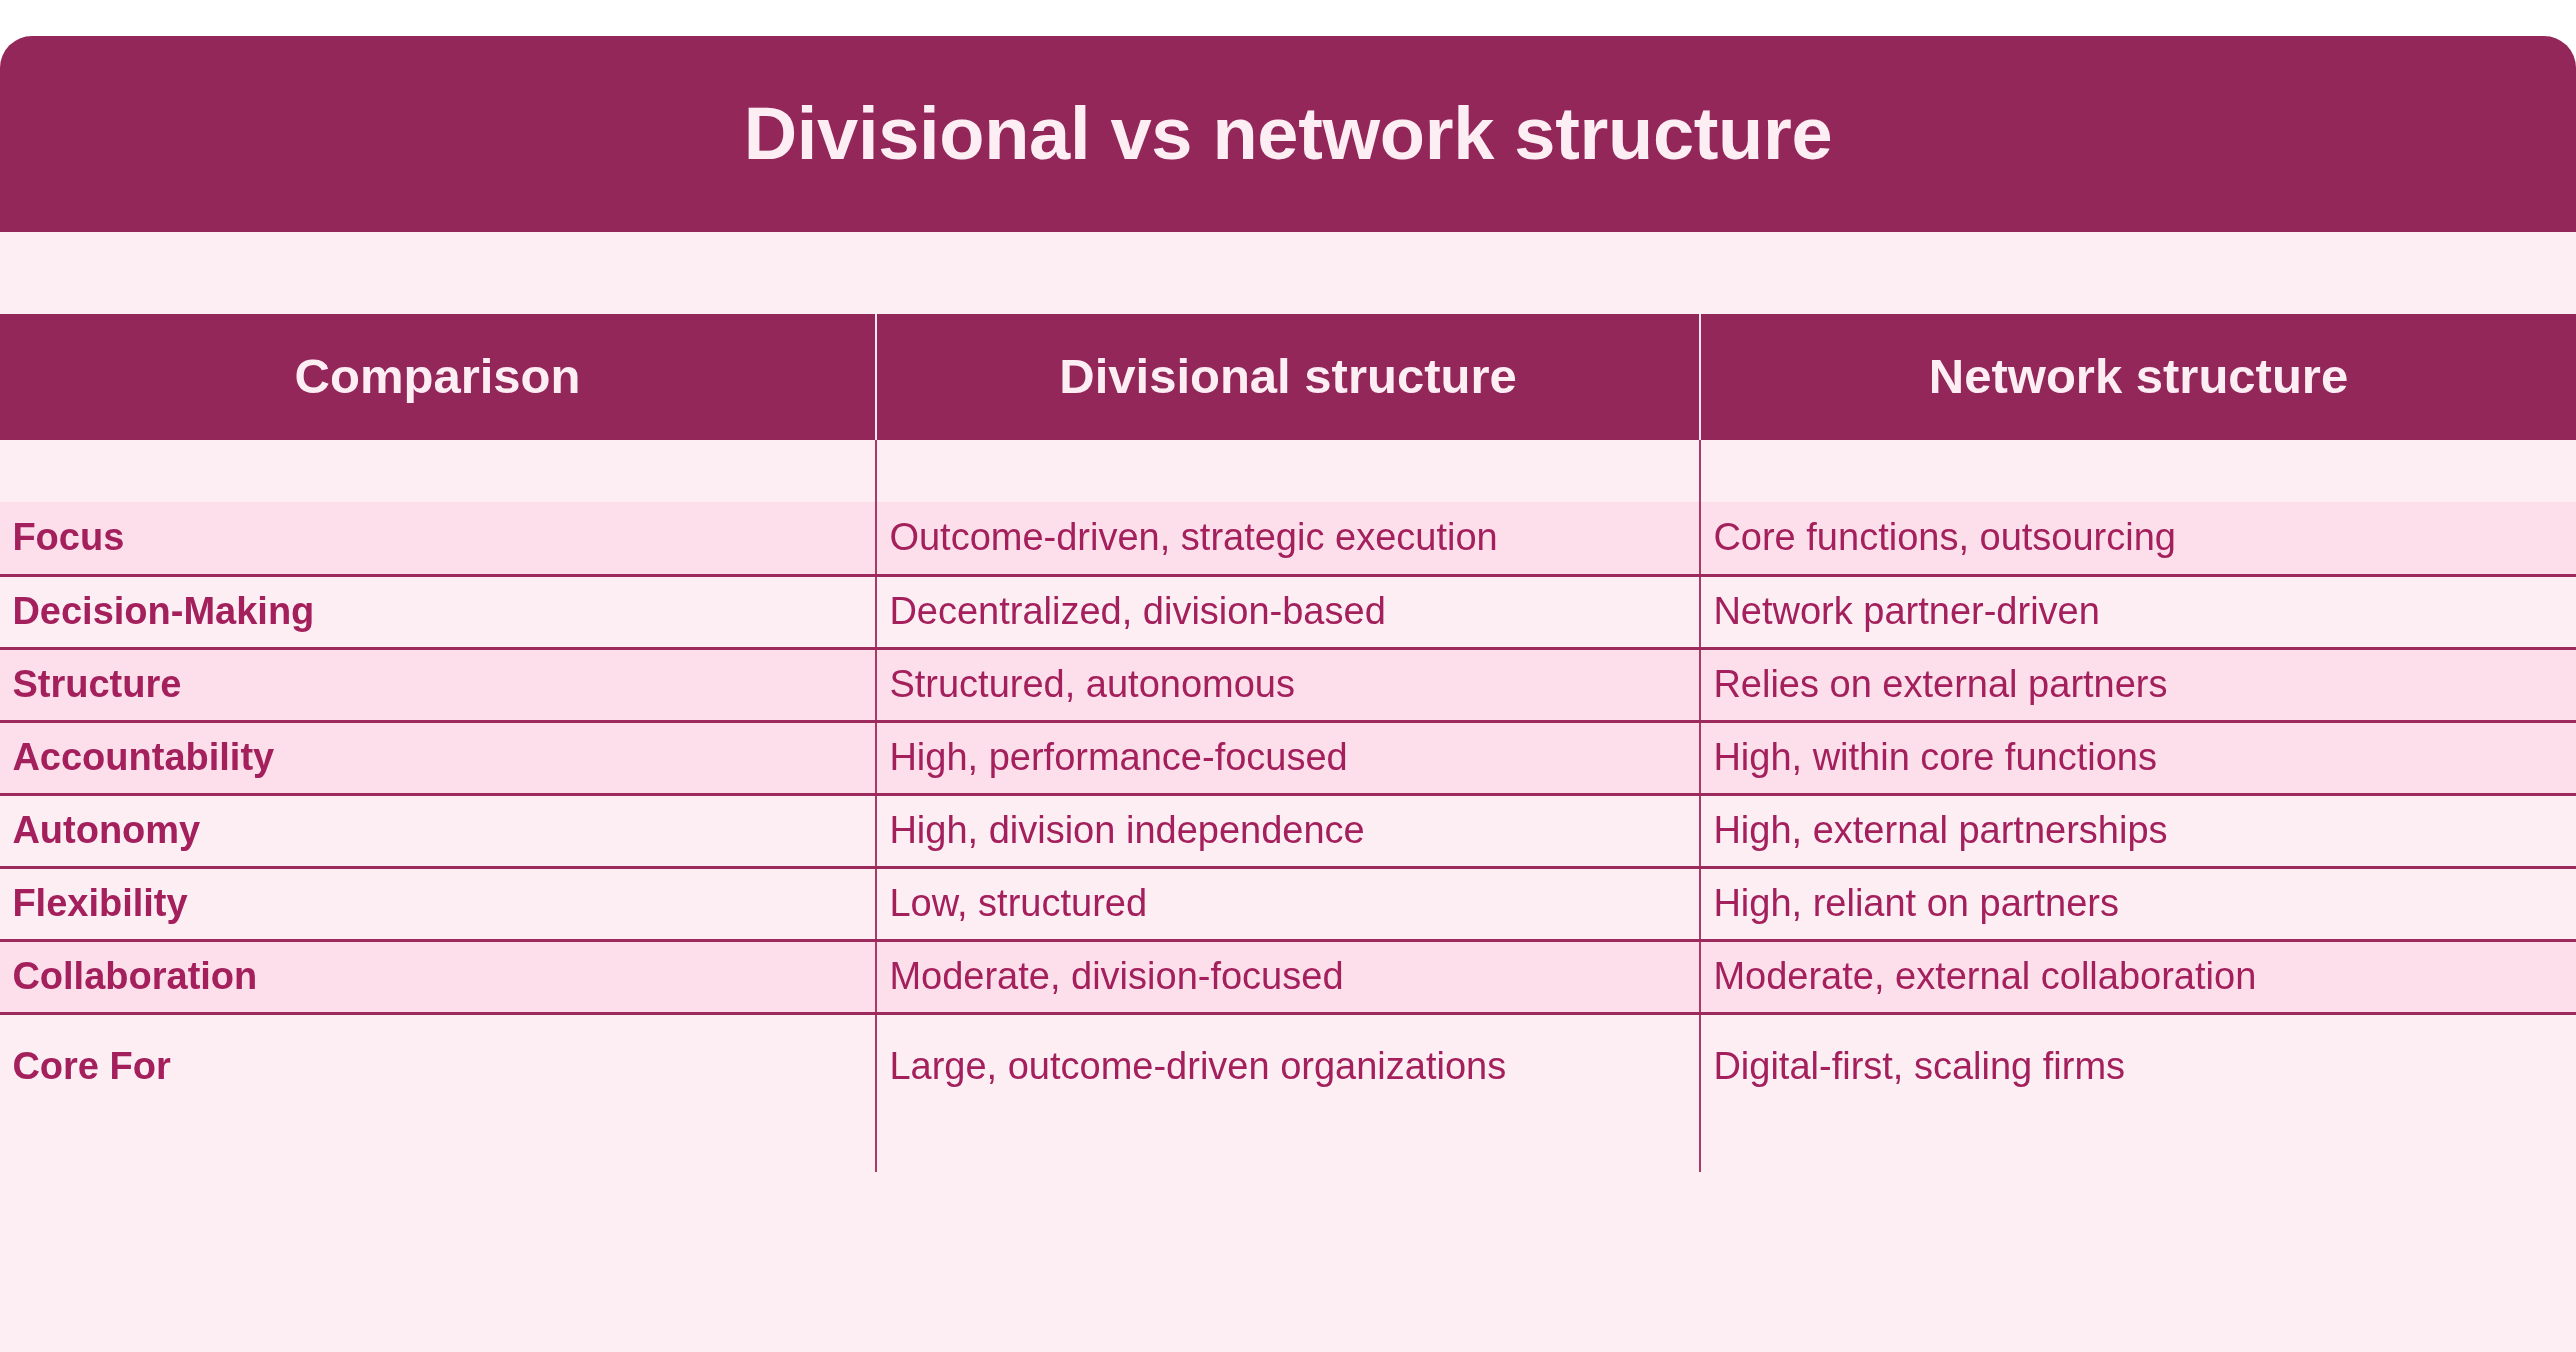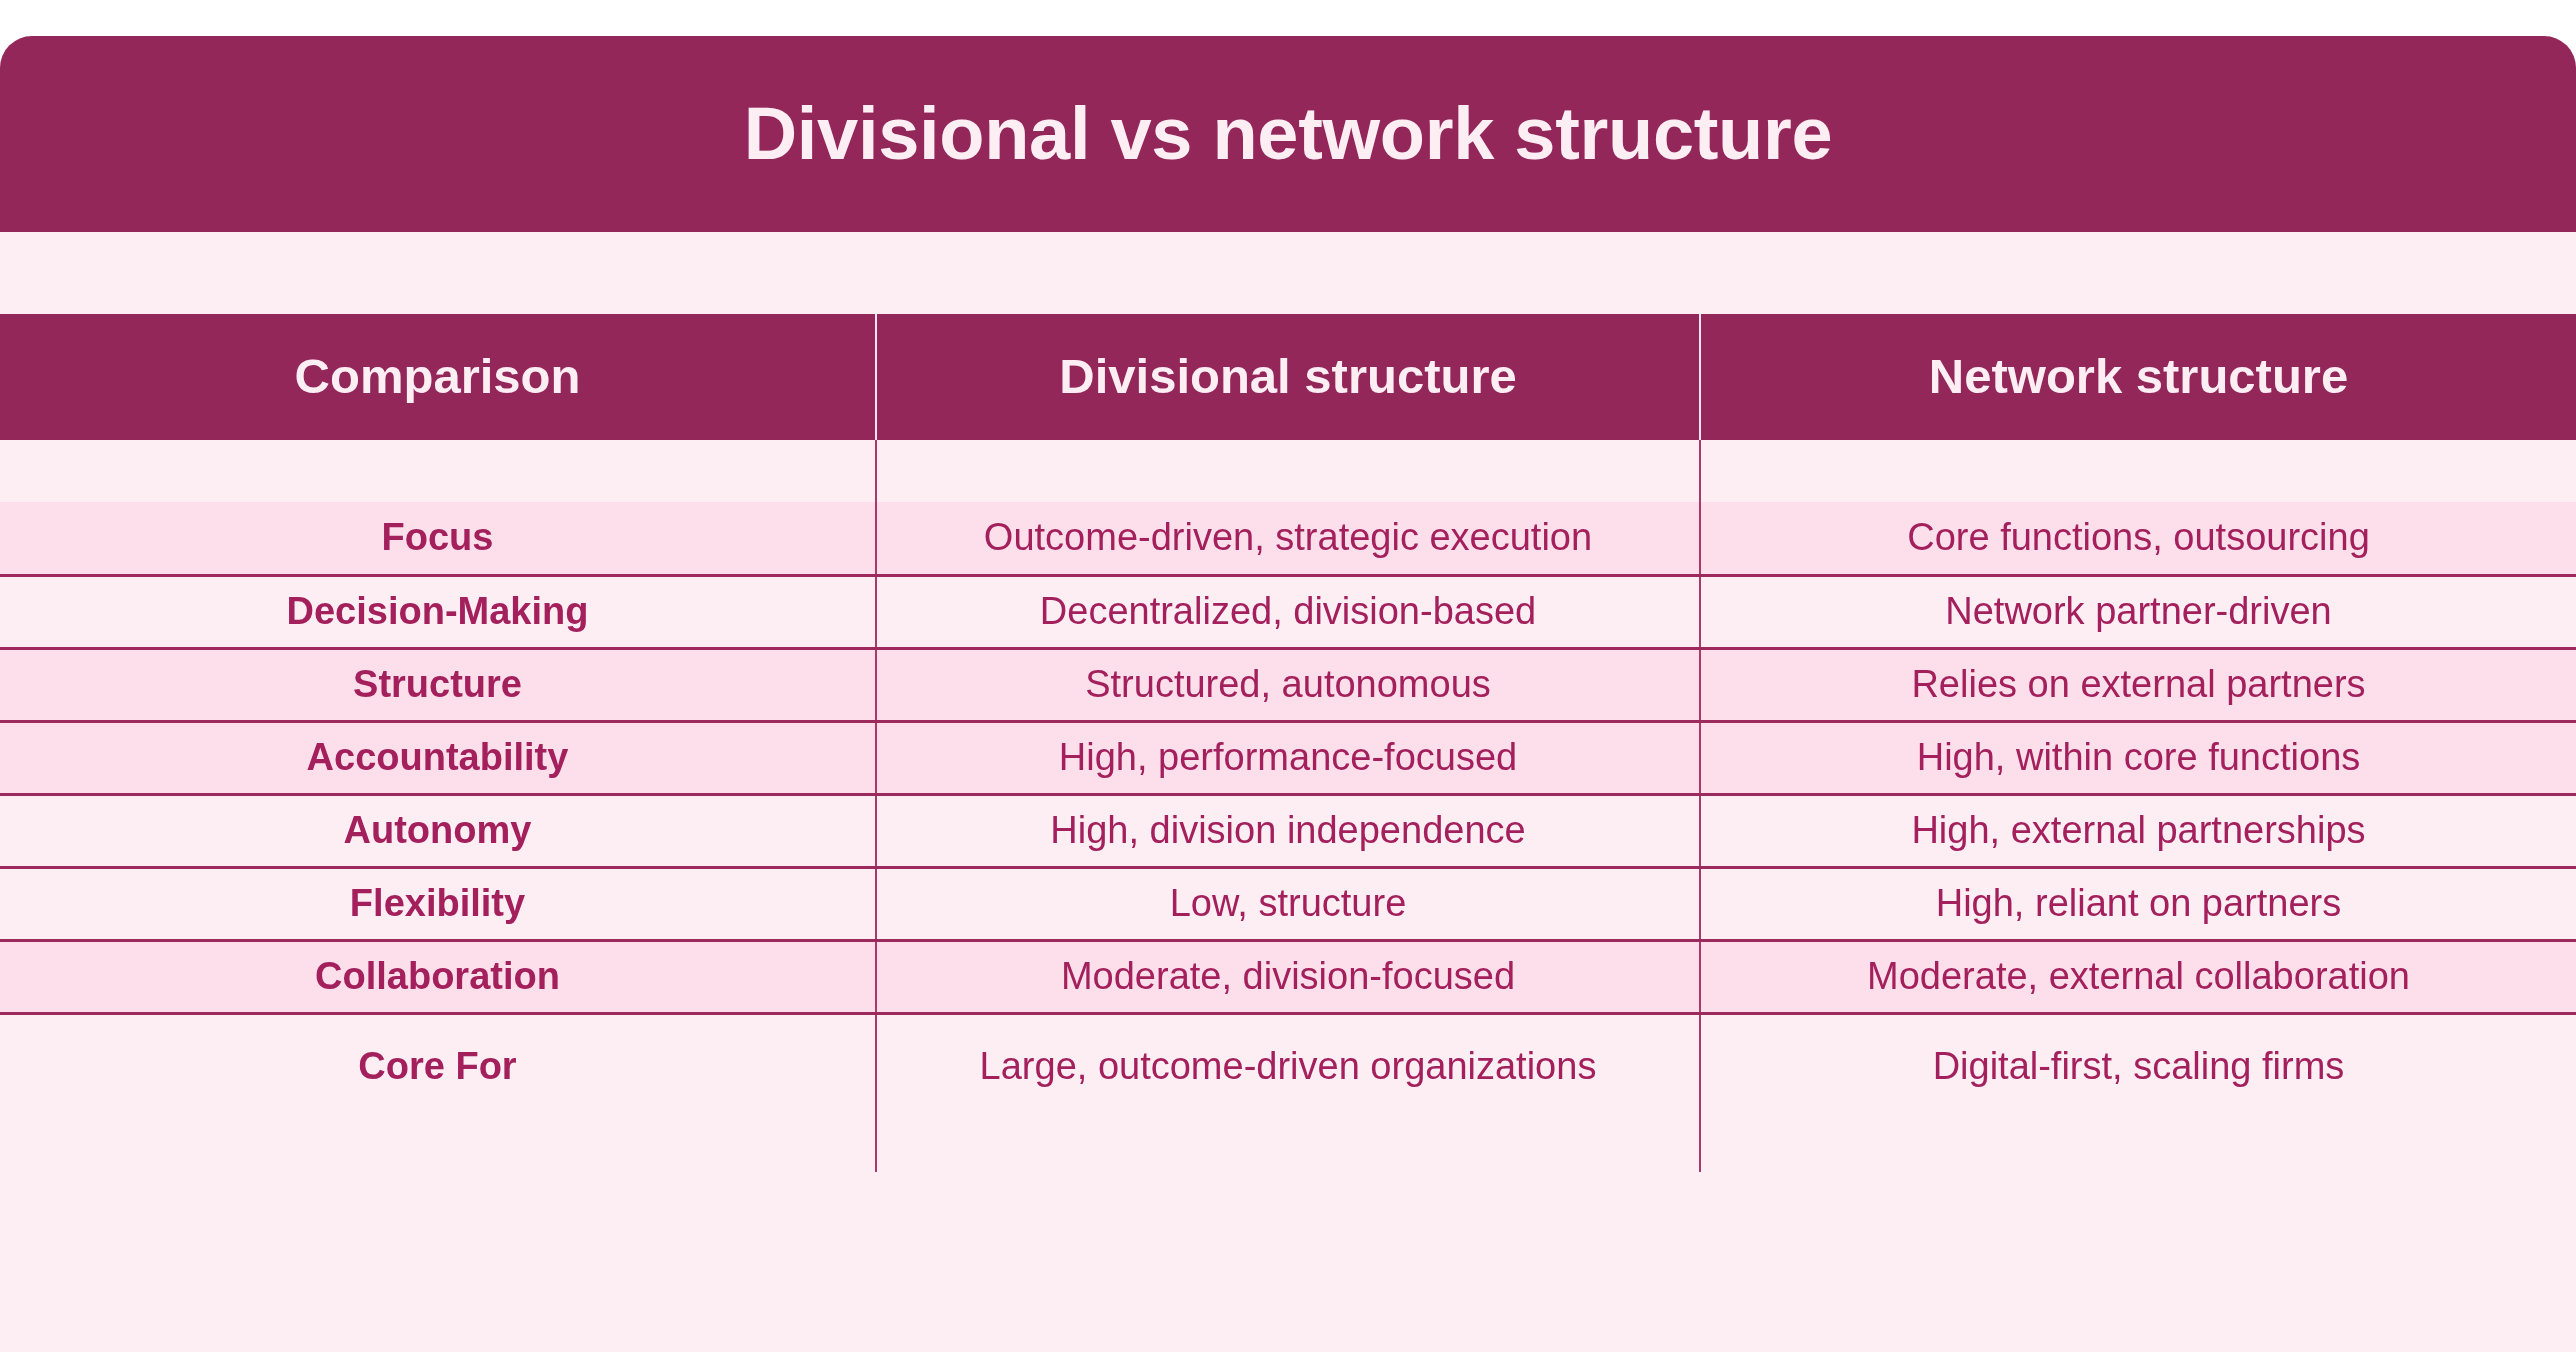--- a/index.html
+++ b/index.html
@@ -98,21 +98,20 @@
     border-bottom: none;
     padding: 0;
   }
   tbody tr.spacer td:first-child { border-right: 2.1px solid #a83a68; }
   tbody tr.spacer td:last-child { border-right: none; }
 
   
   tbody tr.data td {
     height: 73px;
     vertical-align: middle;
-    text-align: center;
     color: #a4205c;
     font-size: 38px;
     line-height: 1.15;
     border-right: 2.1px solid #a83a68;
     border-bottom: 3.4px solid #9c2a5d;
     padding: 2.7px 12.4px;
     white-space: nowrap;
   }
   tbody tr.data td:last-child { border-right: none; }
 
@@ -191,21 +190,21 @@
         </tr>
 
         <tr class="data even">
           <td class="label">Autonomy</td>
           <td>High, division independence</td>
           <td>High, external partnerships</td>
         </tr>
 
         <tr class="data even">
           <td class="label">Flexibility</td>
-          <td>Low, structure</td>
+          <td>Low, structured</td>
           <td>High, reliant on partners</td>
         </tr>
 
         <tr class="data odd">
           <td class="label">Collaboration</td>
           <td>Moderate, division-focused</td>
           <td>Moderate, external collaboration</td>
         </tr>
 
         <tr class="data even last">

